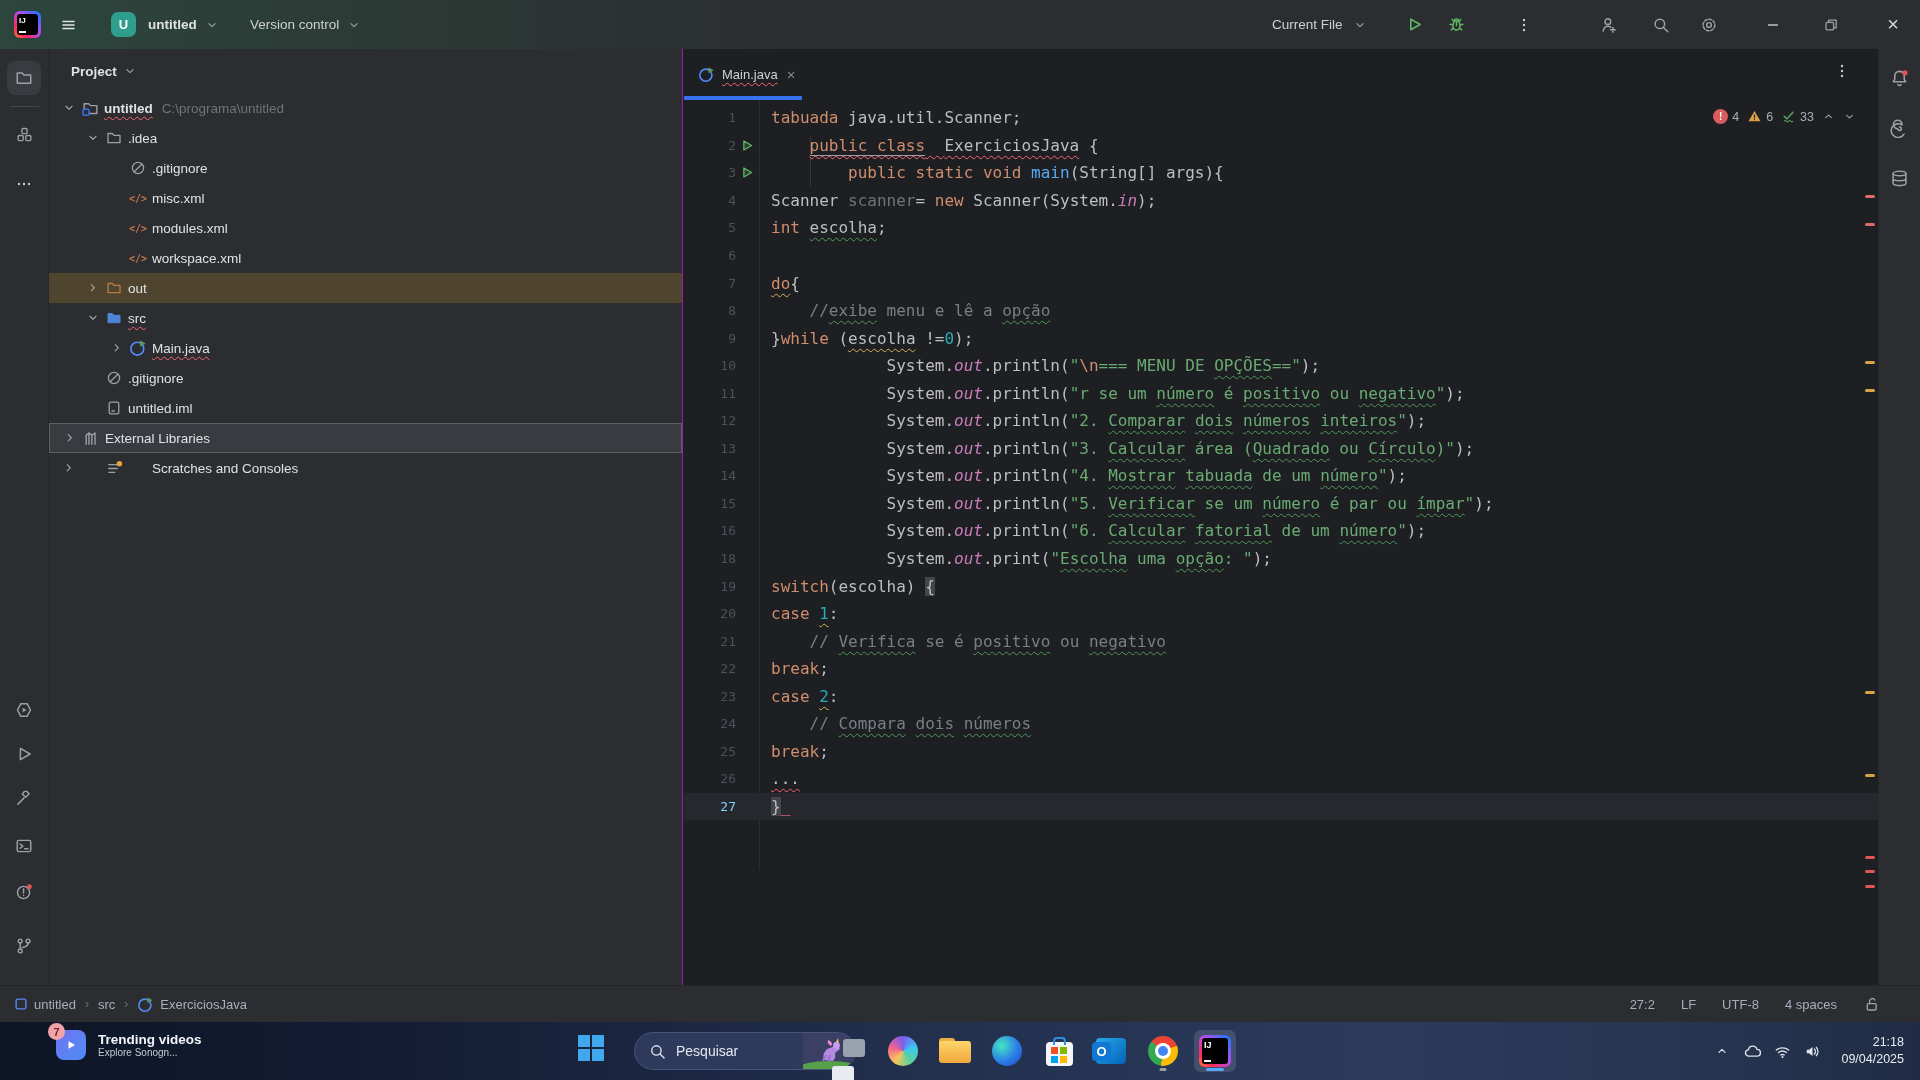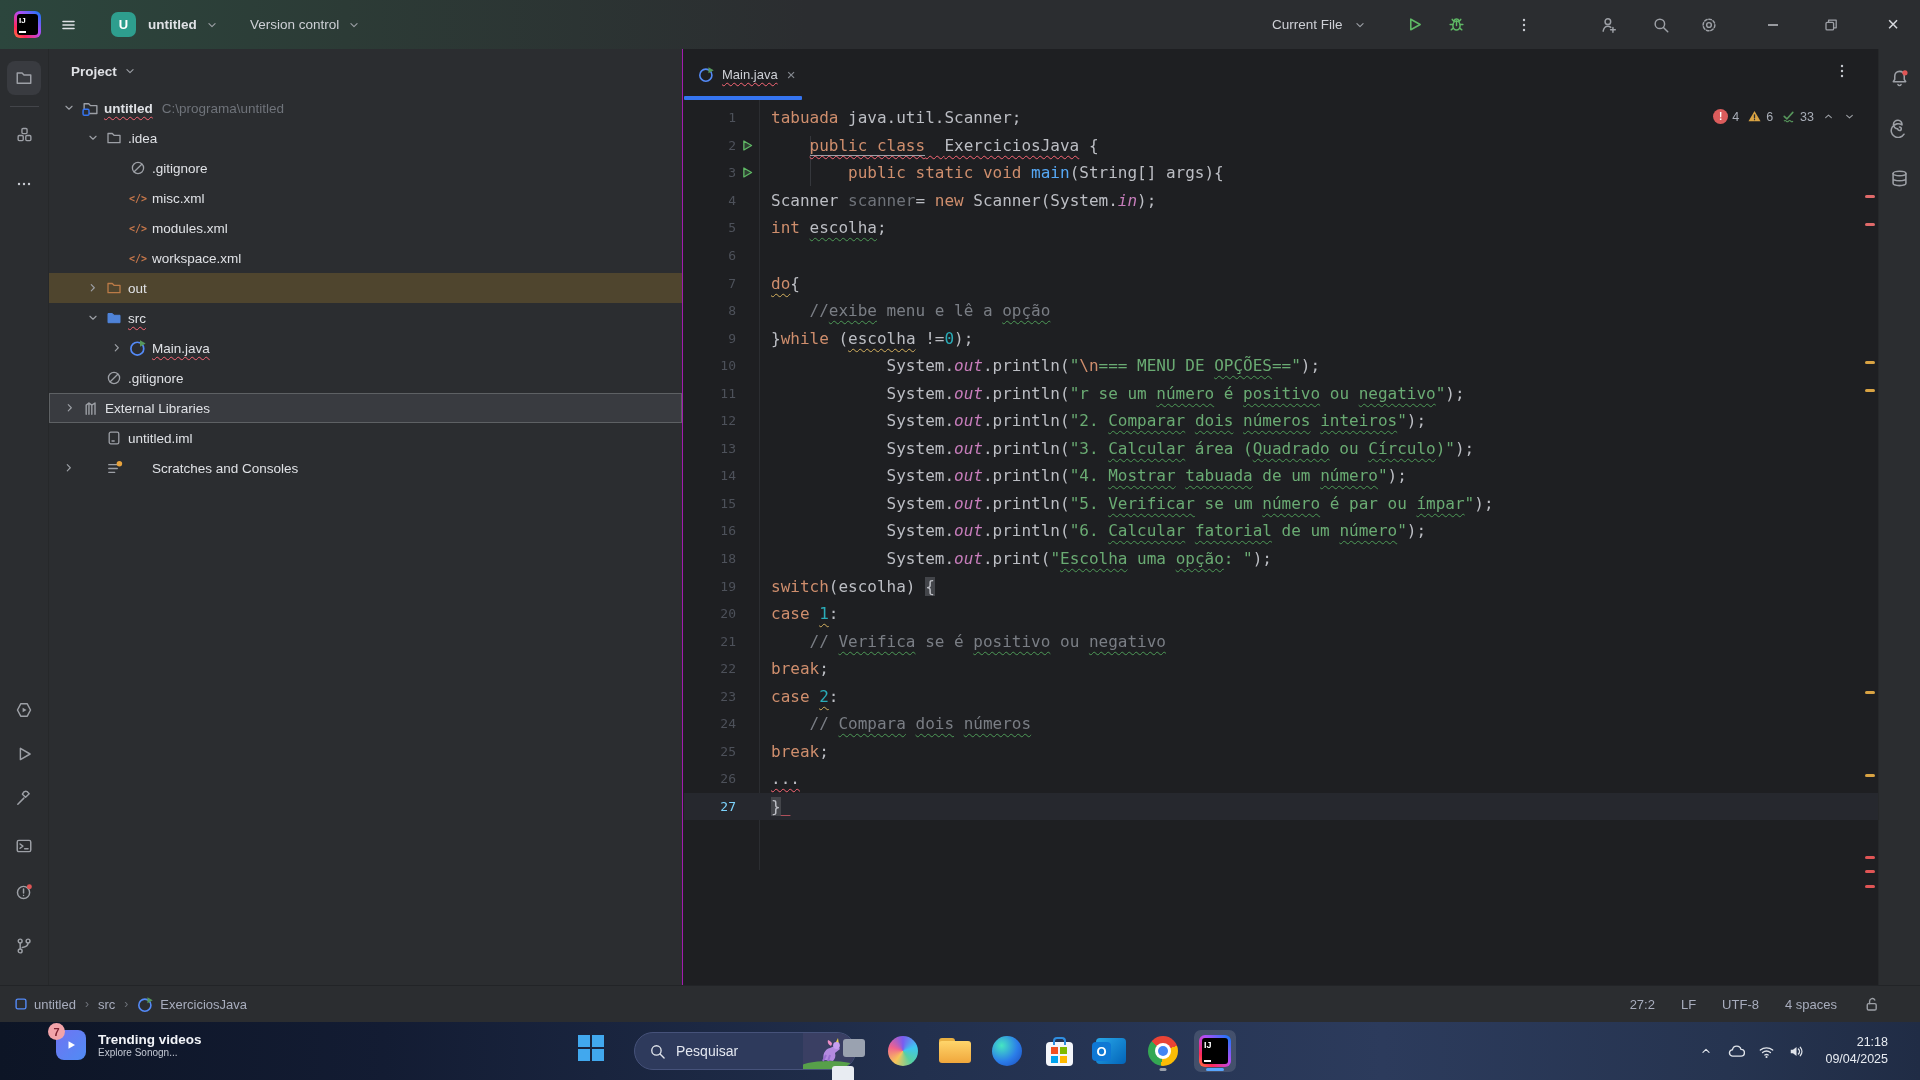--- a/index.html
+++ b/index.html
@@ -98,21 +98,21 @@
   .searchpill{position:absolute;left:634px;top:10px;width:222px;height:38px;border-radius:19px;background:#2e3a5c;
     border:1px solid #46527a;display:flex;align-items:center;gap:10px;padding-left:14px;color:#e3e7f0;font-size:14px;overflow:hidden}
   .pill-img{margin-left:auto;width:52px;height:38px;position:relative;background:#3a3f63;overflow:hidden}
   .pill-grass{position:absolute;left:-4px;bottom:-5px;width:60px;height:14px;border-radius:50%;background:#57a04a}
   .apps{position:absolute;left:830px;top:8px;display:flex;gap:10px}
   .app{width:42px;height:42px;display:flex;align-items:center;justify-content:center;border-radius:7px;position:relative}
   .app.active{background:rgba(255,255,255,.13)}
   .app .runind{position:absolute;bottom:1px;left:50%;transform:translateX(-50%);height:3px;border-radius:2px}
   .tray{position:absolute;right:0;top:0;height:58px;display:flex;align-items:center}
   .tray-ic{width:30px;display:flex;justify-content:center}
-  .clock{text-align:right;color:#e8ecf2;font-size:12.5px;line-height:17px;margin-left:14px;margin-right:32px}
+  .clock{text-align:right;color:#e8ecf2;font-size:12.5px;line-height:17px;margin-left:14px;margin-right:16px}
 
   
   .win-logo{display:grid;grid-template-columns:12px 12px;grid-template-rows:12px 12px;gap:2px}
   .win-logo div{background:#41a8ee}
   .tv-back{width:22px;height:18px;background:#9aa2b0;border-radius:3px;position:relative;top:-3px;left:3px}
   .tv-front{width:22px;height:18px;background:#e8ecf2;border-radius:3px;position:absolute;margin:6px 0 0 -8px}
   .copilot{width:30px;height:30px;border-radius:50%;background:conic-gradient(#7a5cf0,#3ec6f0,#58d0a0,#f8c55a,#f0628e,#7a5cf0)}
   .folder-ic{position:relative;width:32px;height:26px}
   .folder-ic .back{position:absolute;left:0;top:0;width:16px;height:8px;border-radius:3px 3px 0 0;background:#e9b042}
   .folder-ic .front{position:absolute;left:0;top:3px;width:32px;height:22px;border-radius:3px;background:linear-gradient(#ffd56b,#f0a73c)}
@@ -463,42 +463,42 @@
         <div class="trow" style="padding-left: 34px;">
           <span class="chev"></span>
           <span class="ticon">
             <svg width="16" height="16" viewBox="0 0 16 16">
               <circle cx="8" cy="8" r="5.6" fill="none" stroke="#9da0a6" stroke-width="1.3" stroke-linecap="round" stroke-linejoin="round"></circle>
               <path d="M4.2 11.8 11.8 4.2" fill="none" stroke="#9da0a6" stroke-width="1.3" stroke-linecap="round" stroke-linejoin="round"></path>
             </svg>
           </span>
           <span class="lbl">.gitignore</span>
         </div>
+        <div class="trow" style="padding-left: 34px;">
+          <span class="chev"></span>
+          <span class="ticon">
+            <svg width="16" height="16" viewBox="0 0 16 16">
+              <rect x="3.2" y="2.2" width="9.6" height="11.6" rx="1.6" fill="none" stroke="#9da0a6" stroke-width="1.3" stroke-linecap="round" stroke-linejoin="round"></rect>
+              <path d="M6 11h2.2" fill="none" stroke="#9da0a6" stroke-width="1.3" stroke-linecap="round" stroke-linejoin="round"></path>
+            </svg>
+          </span>
+          <span class="lbl">untitled.iml</span>
+        </div>
         <div class="trow sel-gray" style="padding-left: 10px;">
           <span class="chev">
             <svg width="14" height="14" viewBox="0 0 16 16">
               <path d="M6 4.2 9.5 7.7 6 11.2" fill="none" stroke="#9da0a6" stroke-width="1.3" stroke-linecap="round" stroke-linejoin="round"></path>
             </svg>
           </span>
           <span class="ticon">
             <svg width="17" height="17" viewBox="0 0 16 16">
               <path d="M3 13.5V4.8l2.6-2v10.7M5.6 13.5V2.8l2.7 2v8.7M8.3 13.5V4.8l3-2v10.7" fill="none" stroke="#9da0a6" stroke-width="1.3" stroke-linecap="round" stroke-linejoin="round"></path>
             </svg>
           </span>
           <span class="lbl">External Libraries</span>
-        </div>
-        <div class="trow" style="padding-left: 34px;">
-          <span class="chev"></span>
-          <span class="ticon">
-            <svg width="16" height="16" viewBox="0 0 16 16">
-              <rect x="3.2" y="2.2" width="9.6" height="11.6" rx="1.6" fill="none" stroke="#9da0a6" stroke-width="1.3" stroke-linecap="round" stroke-linejoin="round"></rect>
-              <path d="M6 11h2.2" fill="none" stroke="#9da0a6" stroke-width="1.3" stroke-linecap="round" stroke-linejoin="round"></path>
-            </svg>
-          </span>
-          <span class="lbl">untitled.iml</span>
         </div>
         <div class="trow" style="padding-left: 10px; gap: 24px;">
           <span class="chev">
             <svg width="14" height="14" viewBox="0 0 16 16">
               <path d="M6 4.2 9.5 7.7 6 11.2" fill="none" stroke="#9da0a6" stroke-width="1.3" stroke-linecap="round" stroke-linejoin="round"></path>
             </svg>
           </span>
           <span class="ticon">
             <svg width="17" height="17" viewBox="0 0 16 16">
               <path d="M2.6 4.4h8M2.6 8h8M2.6 11.6h5.6" fill="none" stroke="#9da0a6" stroke-width="1.3" stroke-linecap="round" stroke-linejoin="round"></path>

